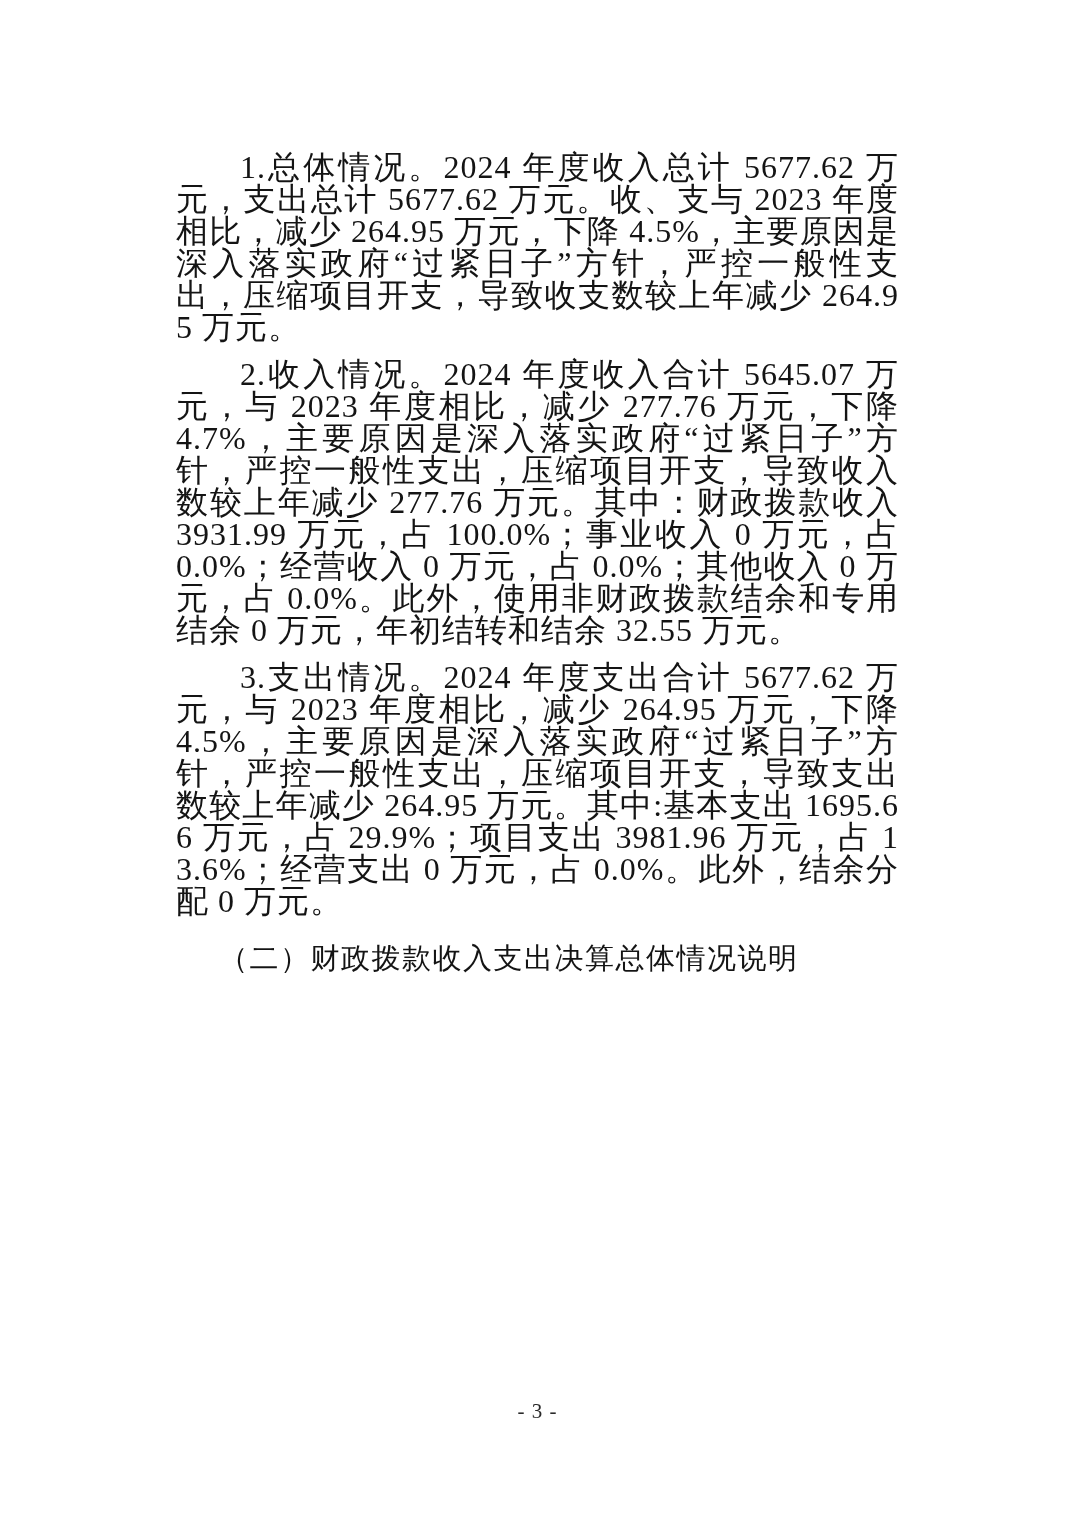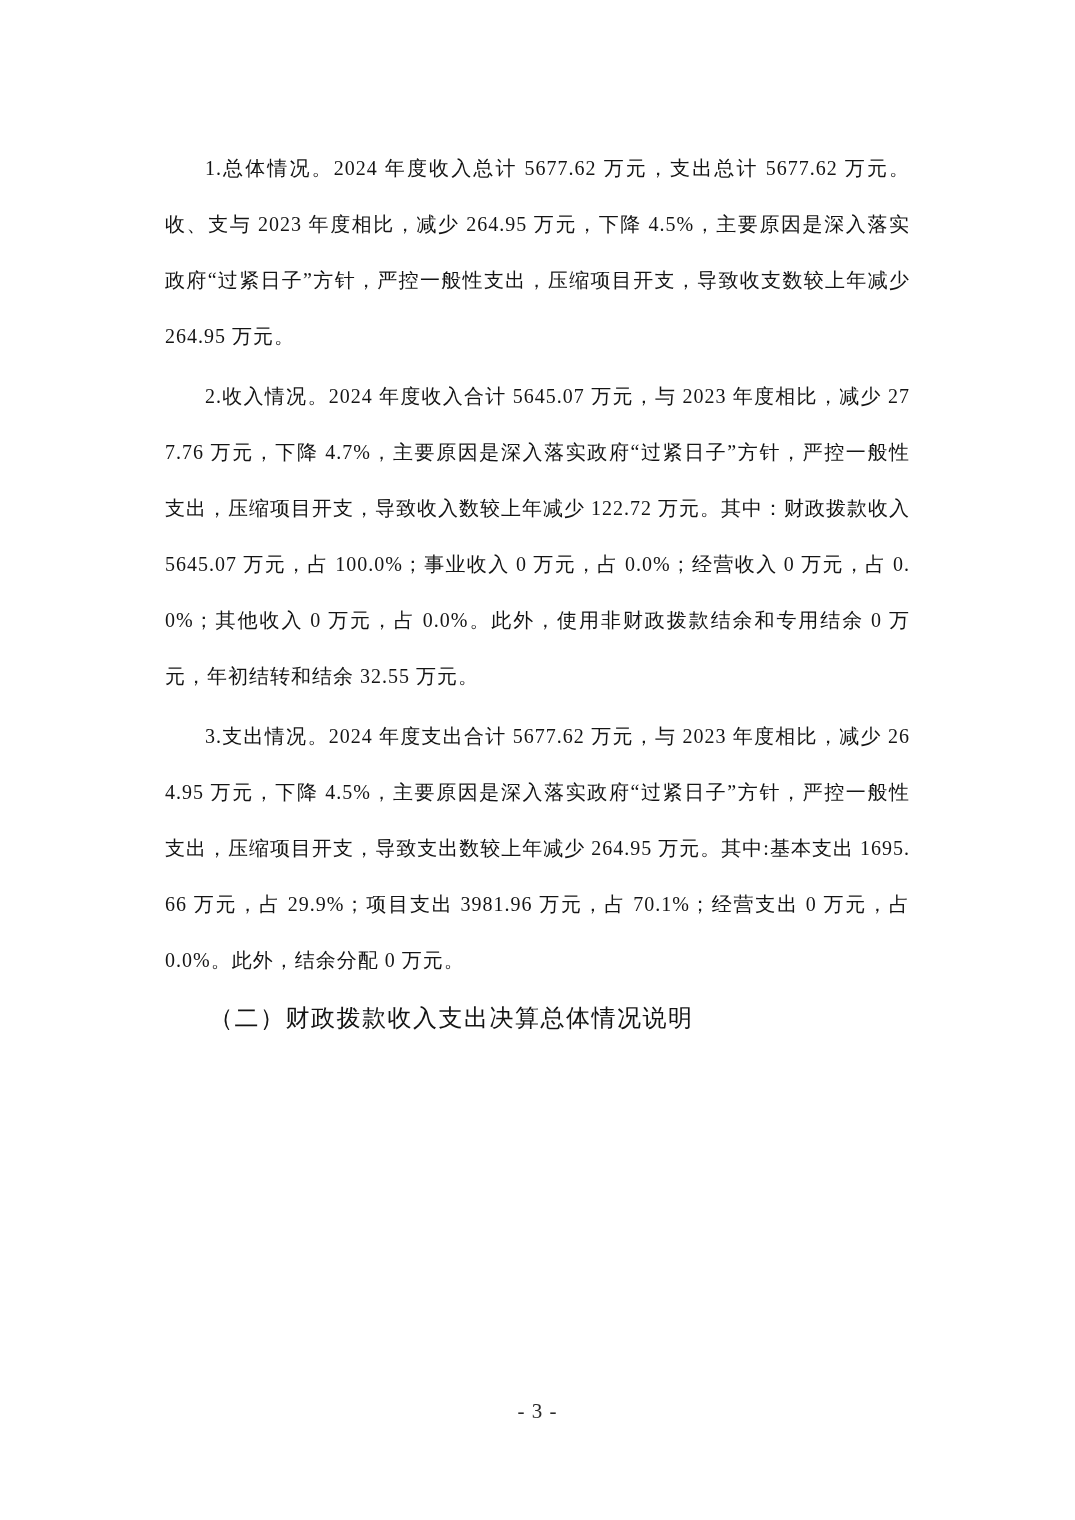--- a/index.html
+++ b/index.html
@@ -16,35 +16,35 @@
     font-family: "Liberation Serif", "DejaVu Serif", serif;
     color: #141414;
   }
   .content {
     position: absolute;
     left: 161px;
     top: 136px;
     width: 753px;
   }
   .para {
-    margin: 4px;
+    margin: 15px;
     padding: 0;
-    font-size: 20px;
-    line-height: 56px;
+    font-size: 32px;
+    line-height: 32px;
     text-indent: 2em;
     text-align: justify;
     text-align-last: left;
     text-justify: inter-character;
     letter-spacing: 1px;
     word-break: break-all;
   }
   .section-heading {
     margin: 0;
     padding: 0;
-    font-size: 24px;
+    font-size: 29px;
     line-height: 52px;
     text-indent: 2em;
     font-weight: normal;
     letter-spacing: 1.5px;
   }
   .footer {
     position: absolute;
     left: 0;
     top: 1398px;
     width: 100%;
@@ -54,18 +54,18 @@
     letter-spacing: 1px;
     color: #2a2a2a;
   }
 </style>
 </head>
 <body>
 
 <div class="page">
   <div class="content">
     <p class="para">1.总体情况。2024 年度收入总计 5677.62 万元，支出总计 5677.62 万元。收、支与 2023 年度相比，减少 264.95 万元，下降 4.5%，主要原因是深入落实政府“过紧日子”方针，严控一般性支出，压缩项目开支，导致收支数较上年减少 264.95 万元。</p>
-    <p class="para">2.收入情况。2024 年度收入合计 5645.07 万元，与 2023 年度相比，减少 277.76 万元，下降 4.7%，主要原因是深入落实政府“过紧日子”方针，严控一般性支出，压缩项目开支，导致收入数较上年减少 122.72 万元。其中：财政拨款收入 5645.07 万元，占 100.0%；事业收入 0 万元，占 0.0%；经营收入 0 万元，占 0.0%；其他收入 0 万元，占 0.0%。此外，使用非财政拨款结余和专用结余 0 万元，年初结转和结余 32.55 万元。</p>
-    <p class="para">3.支出情况。2024 年度支出合计 5677.62 万元，与 2023 年度相比，减少 264.95 万元，下降 4.5%，主要原因是深入落实政府“过紧日子”方针，严控一般性支出，压缩项目开支，导致支出数较上年减少 264.95 万元。其中:基本支出 1695.66 万元，占 29.9%；项目支出 3981.96 万元，占 70.1%；经营支出 0 万元，占 0.0%。此外，结余分配 0 万元。</p>
+    <p class="para">2.收入情况。2024 年度收入合计 5645.07 万元，与 2023 年度相比，减少 277.76 万元，下降 4.7%，主要原因是深入落实政府“过紧日子”方针，严控一般性支出，压缩项目开支，导致收入数较上年减少 277.76 万元。其中：财政拨款收入 3931.99 万元，占 100.0%；事业收入 0 万元，占 0.0%；经营收入 0 万元，占 0.0%；其他收入 0 万元，占 0.0%。此外，使用非财政拨款结余和专用结余 0 万元，年初结转和结余 32.55 万元。</p>
+    <p class="para">3.支出情况。2024 年度支出合计 5677.62 万元，与 2023 年度相比，减少 264.95 万元，下降 4.5%，主要原因是深入落实政府“过紧日子”方针，严控一般性支出，压缩项目开支，导致支出数较上年减少 264.95 万元。其中:基本支出 1695.66 万元，占 29.9%；项目支出 3981.96 万元，占 13.6%；经营支出 0 万元，占 0.0%。此外，结余分配 0 万元。</p>
     <p class="para section-heading">（二）财政拨款收入支出决算总体情况说明</p>
   </div>
   <div class="footer">- 3 -</div>
 </div>
 
 </body></html>

